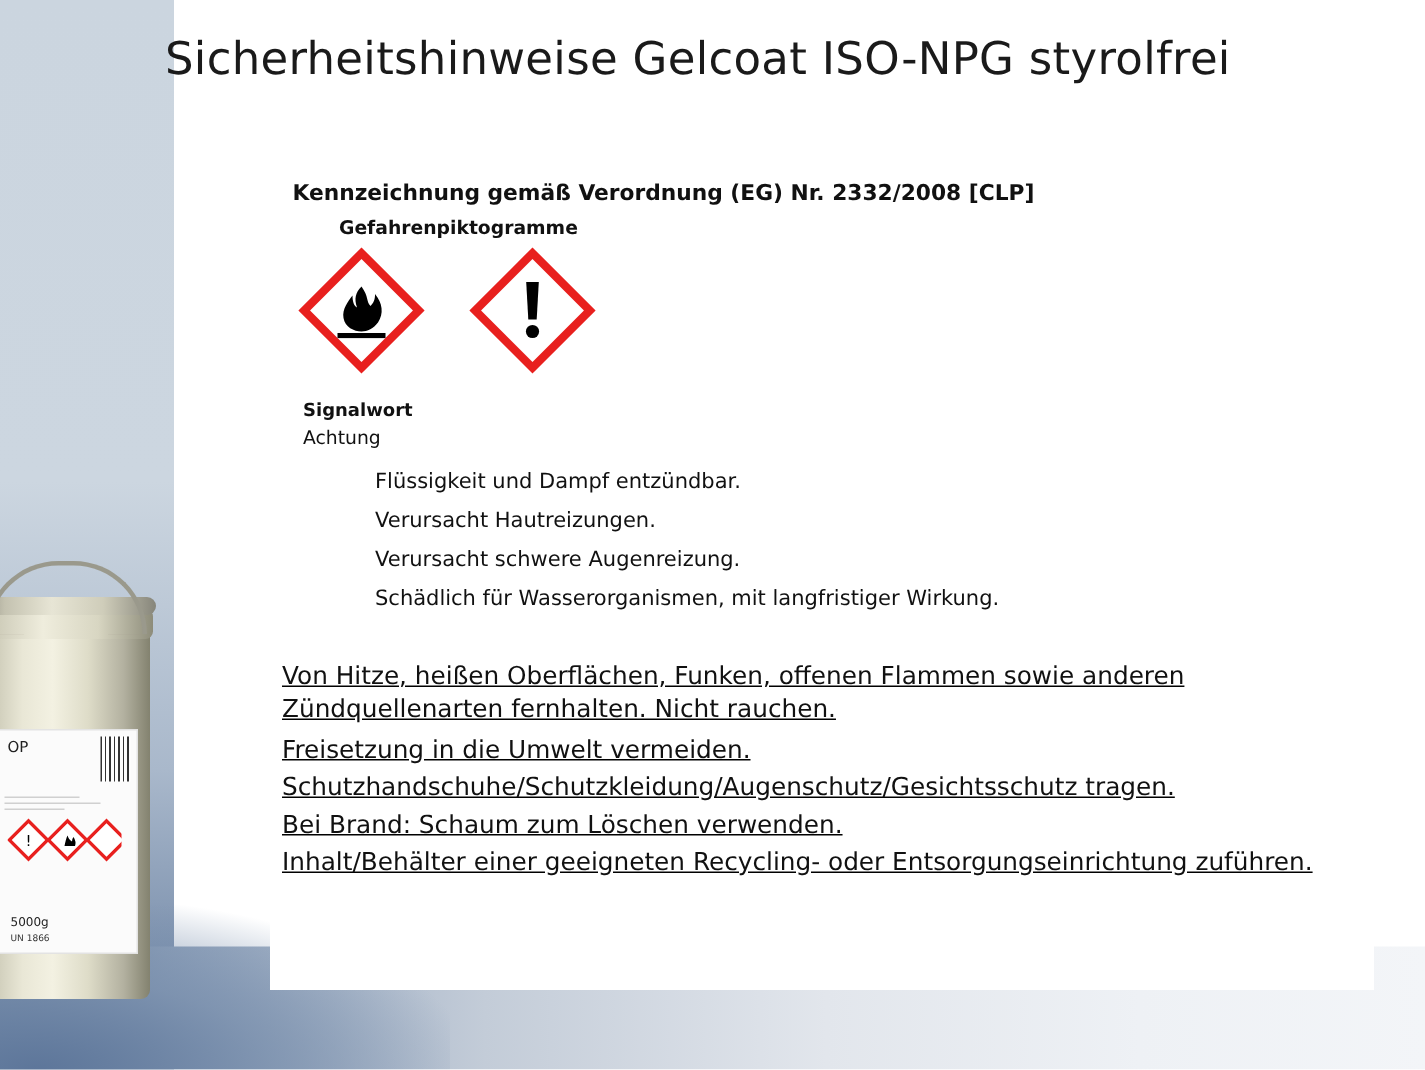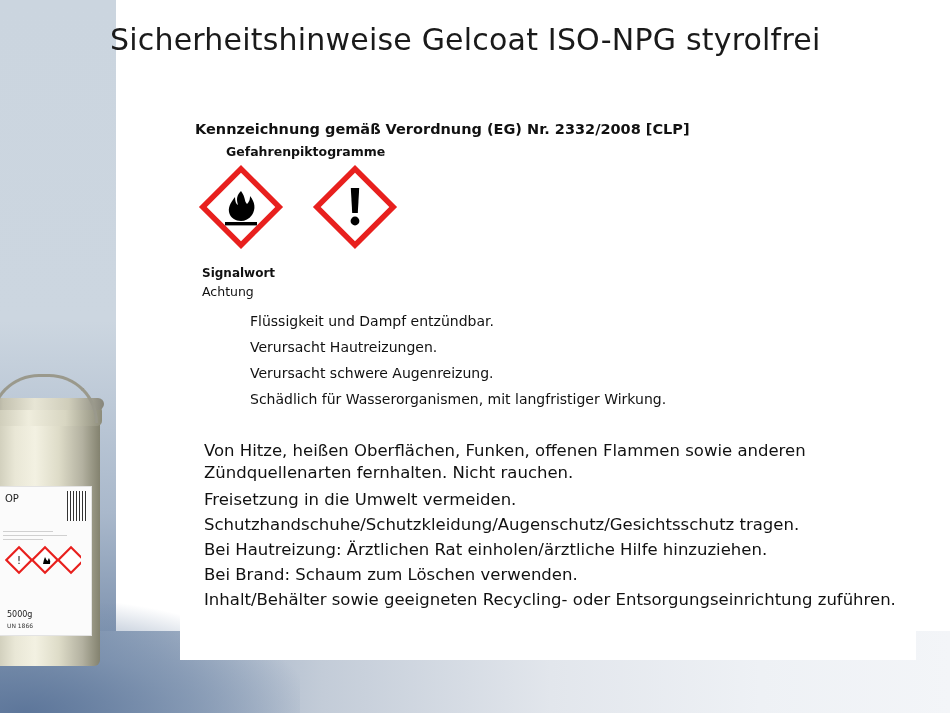--- a/index.html
+++ b/index.html
@@ -123,23 +123,24 @@
   }
   .hazard-list .line {
     font-size: 14px;
     color: #111;
     line-height: 26px;
     white-space: nowrap;
     margin-left: 46px;
   }
   .precaution-list {
     position: absolute;
-    left: 24px;
+    left: 8px;
     top: 352px;
     width: 700px;
+    text-decoration: underline;
   }
   .precaution-list .line {
     font-size: 16.5px;
     color: #111;
     line-height: 25px;
   }
   .precaution-list .line.wrap {
     white-space: normal;
     line-height: 22px;
     margin-bottom: 3px;
@@ -333,19 +334,18 @@
       <div class="line">Flüssigkeit und Dampf entzündbar.</div>
       <div class="line">Verursacht Hautreizungen.</div>
       <div class="line">Verursacht schwere Augenreizung.</div>
       <div class="line">Schädlich für Wasserorganismen, mit langfristiger Wirkung.</div>
     </div>
 
     <div class="precaution-list">
       <div class="line wrap">Von Hitze, heißen Oberflächen, Funken, offenen Flammen sowie anderen Zündquellenarten fernhalten. Nicht rauchen.</div>
       <div class="line">Freisetzung in die Umwelt vermeiden.</div>
       <div class="line">Schutzhandschuhe/Schutzkleidung/Augenschutz/Gesichtsschutz tragen.</div>
-      <div class="line">Bei Hautreizung: Ärztlichen Rat einholen/ärztliche Hilfe hinzuziehen.</div>
       <div class="line">Bei Brand: Schaum zum Löschen verwenden.</div>
-      <div class="line">Inhalt/Behälter sowie geeigneten Recycling- oder Entsorgungseinrichtung zuführen.</div>
+      <div class="line">Inhalt/Behälter einer geeigneten Recycling- oder Entsorgungseinrichtung zuführen.</div>
     </div>
 
   </div>
 </div>
 
 </body></html>

